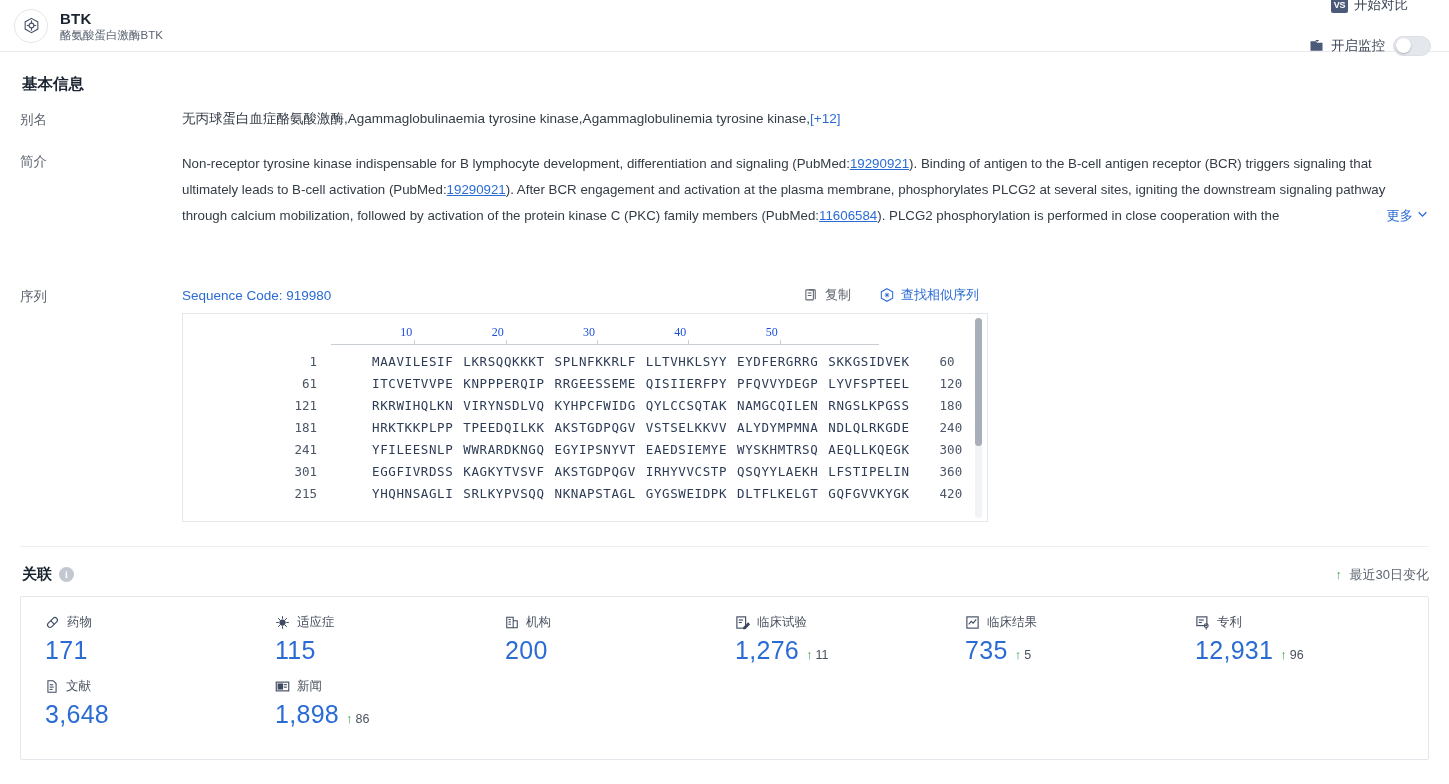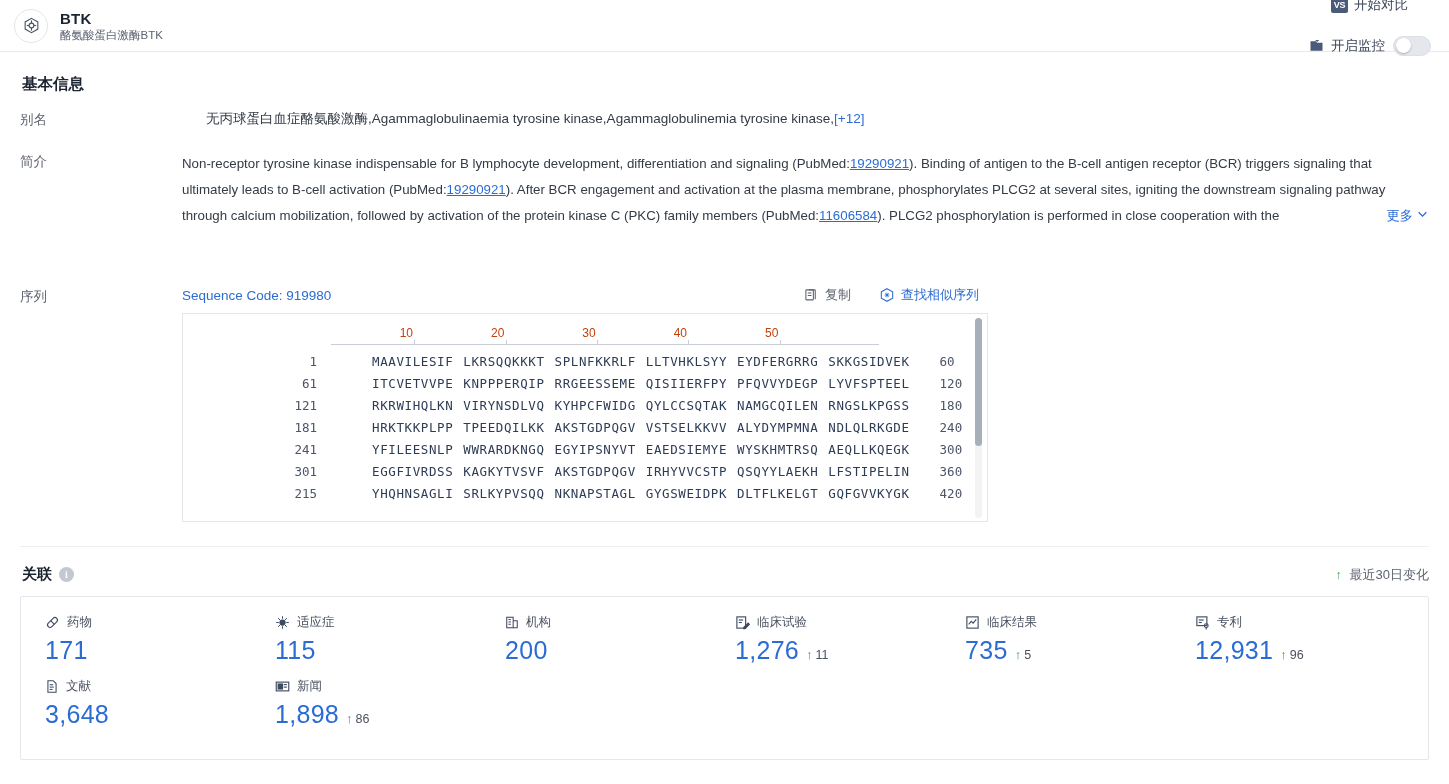--- a/index.html
+++ b/index.html
@@ -56,21 +56,21 @@
   }
 
   .row { display: flex; align-items: flex-start; }
   .row-label {
     width: 162px; flex: none;
     font-size: 13.5px; color: #5d6470;
     padding-top: 2px;
   }
   .row-body { flex: 1; min-width: 0; }
 
-  .alias-row { padding-bottom: 22px; gap: 24px; }
+  .alias-row { padding-bottom: 22px; }
   .alias-text { font-size: 13.5px; color: #333b45; line-height: 20px; }
   .link { color: #2b6cd4; }
   .link-u { color: #2b6cd4; text-decoration: underline; }
 
   .desc-row { padding-bottom: 20px; }
   .desc-text {
     font-size: 13.3px; color: #333b45; line-height: 26px;
     position: relative;
   }
   .fade-tail {
@@ -105,21 +105,21 @@
     position: absolute; left: 0; top: 0; width: 7px; height: 128px;
     border-radius: 4px; background: #a9afb9;
   }
 
   .seq-mono { font-family: "DejaVu Sans Mono", monospace; font-size: 12.5px; color: #2d3c56; }
   .ruler { position: relative; height: 26px; margin-left: 148px; width: 548px; }
   .ruler-line { position: absolute; left: 0; bottom: 5px; width: 548px; height: 1px; background: #c9cdd4; }
   .ruler-tick { position: absolute; bottom: 5px; width: 1px; height: 5px; background: #c9cdd4; }
   .ruler-num {
     position: absolute; bottom: 10px; transform: translateX(-50%);
-    font-family: Liberation Sans, sans-serif; font-size: 12px; color: #c2410c;
+    font-family: Liberation Serif, serif; font-size: 12px; color: #1d4ed8;
   }
 
   .seq-line { display: flex; align-items: center; height: 22px; }
   .seq-start { width: 141px; text-align: right; padding-right: 7px; color: #4a5568; }
   .seq-chunks { display: flex; gap: 10px; padding-left: 48px; }
   .seq-chunk { letter-spacing: .6px; }
   .seq-end { padding-left: 30px; color: #4a5568; }
 
   
   .rel-wrap { border-top: 1px solid #eceef1; margin-top: 16px; }

